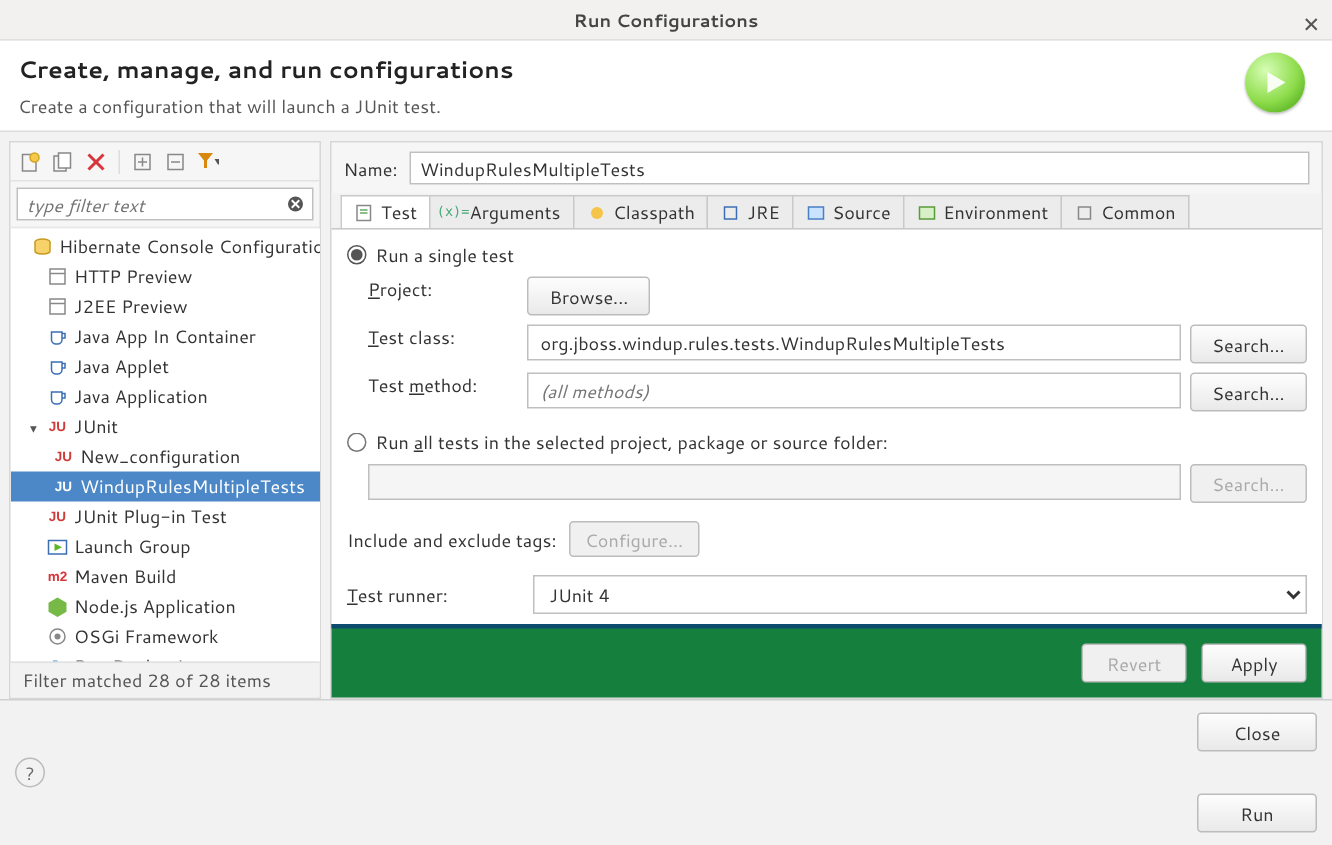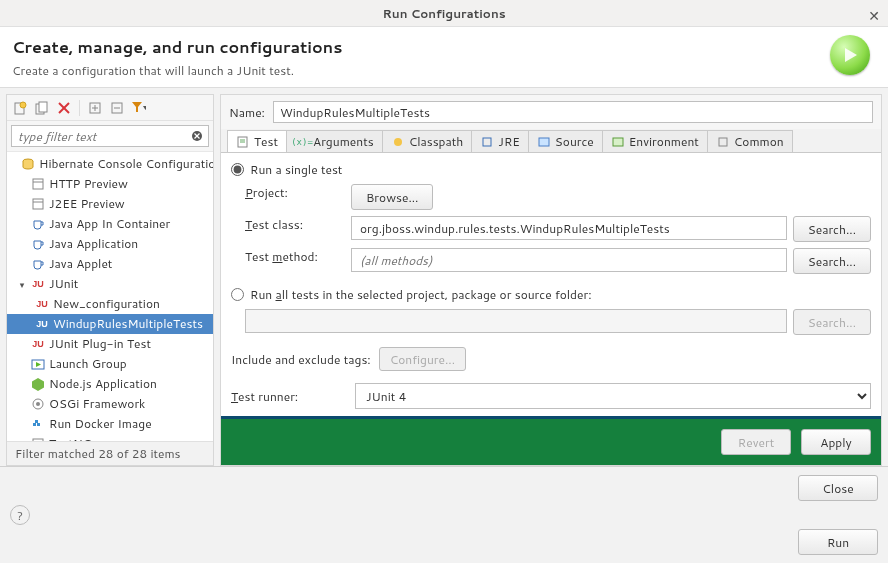--- a/index.html
+++ b/index.html
@@ -177,31 +177,31 @@
           <span class="lbl">Java App In Container</span>
         </div>
         <div class="tree-item">
           <span class="twisty"></span>
           <span class="nodeicon">
             <svg width="14" height="14">
               <path d="M3 4h7v5a3 3 0 0 1-3 3H6a3 3 0 0 1-3-3z" fill="none" stroke="#3b6fb5"></path>
               <path d="M10 5h2v3h-2" fill="none" stroke="#3b6fb5"></path>
             </svg>
           </span>
-          <span class="lbl">Java Application</span>
+          <span class="lbl">Java Applet</span>
         </div>
         <div class="tree-item">
           <span class="twisty"></span>
           <span class="nodeicon">
             <svg width="14" height="14">
               <path d="M3 4h7v5a3 3 0 0 1-3 3H6a3 3 0 0 1-3-3z" fill="none" stroke="#3b6fb5"></path>
               <path d="M10 5h2v3h-2" fill="none" stroke="#3b6fb5"></path>
             </svg>
           </span>
-          <span class="lbl">Java Applet</span>
+          <span class="lbl">Java Application</span>
         </div>
         <div class="tree-item">
           <span class="twisty">▾</span>
           <span class="nodeicon">
             <span style="font:bold 9px sans-serif;color:#cf3b3b;line-height:14px">JU</span>
           </span>
           <span class="lbl">JUnit</span>
         </div>
         <div class="tree-item child">
           <span class="nodeicon">
@@ -224,20 +224,27 @@
         </div>
         <div class="tree-item">
           <span class="twisty"></span>
           <span class="nodeicon">
             <svg width="14" height="14">
               <rect x="1" y="3" width="12" height="9" fill="none" stroke="#3b6fb5"></rect>
               <polygon points="5,5 10,7.5 5,10" fill="#5cb82a"></polygon>
             </svg>
           </span>
           <span class="lbl">Launch Group</span>
+        </div>
+        <div class="tree-item">
+          <span class="twisty"></span>
+          <span class="nodeicon">
+            <span style="font:bold 9px sans-serif;color:#d8353a;line-height:14px">m2</span>
+          </span>
+          <span class="lbl">Maven Build</span>
         </div>
         <div class="tree-item">
           <span class="twisty"></span>
           <span class="nodeicon">
             <svg width="14" height="14">
               <polygon points="7,1 13,4.5 13,10.5 7,14 1,10.5 1,4.5" fill="#76b946"></polygon>
             </svg>
           </span>
           <span class="lbl">Node.js Application</span>
         </div>

